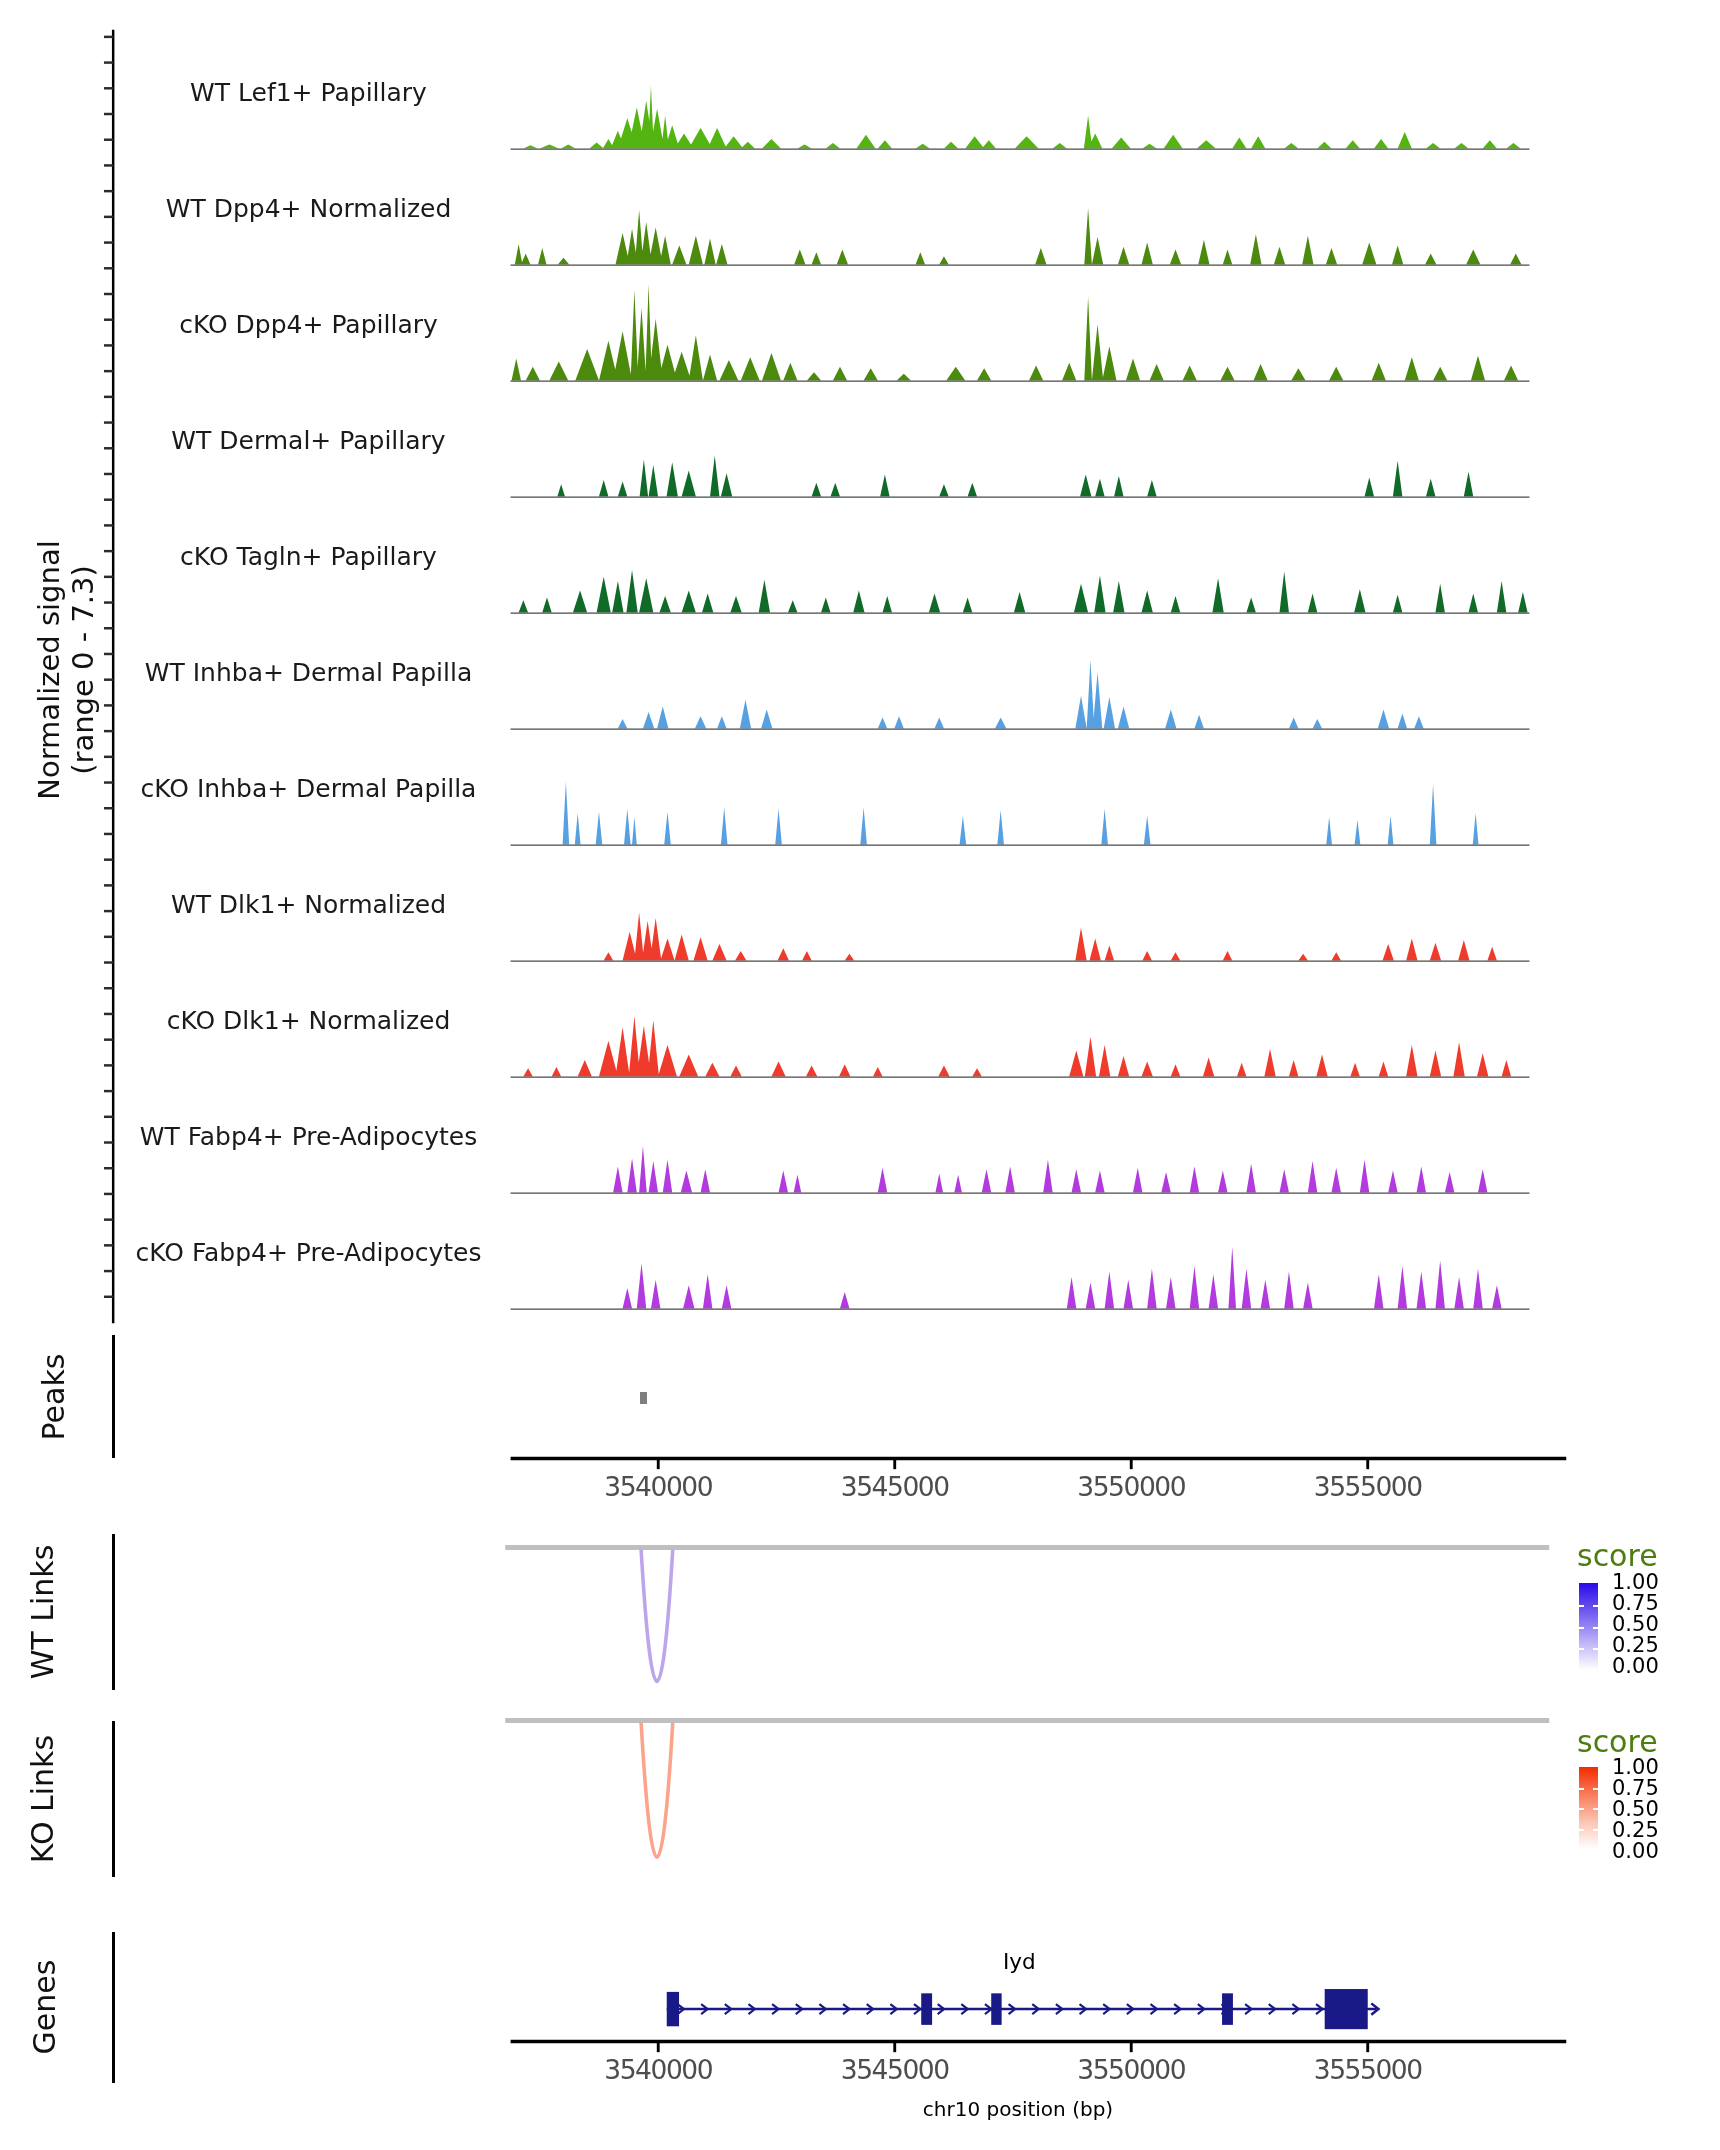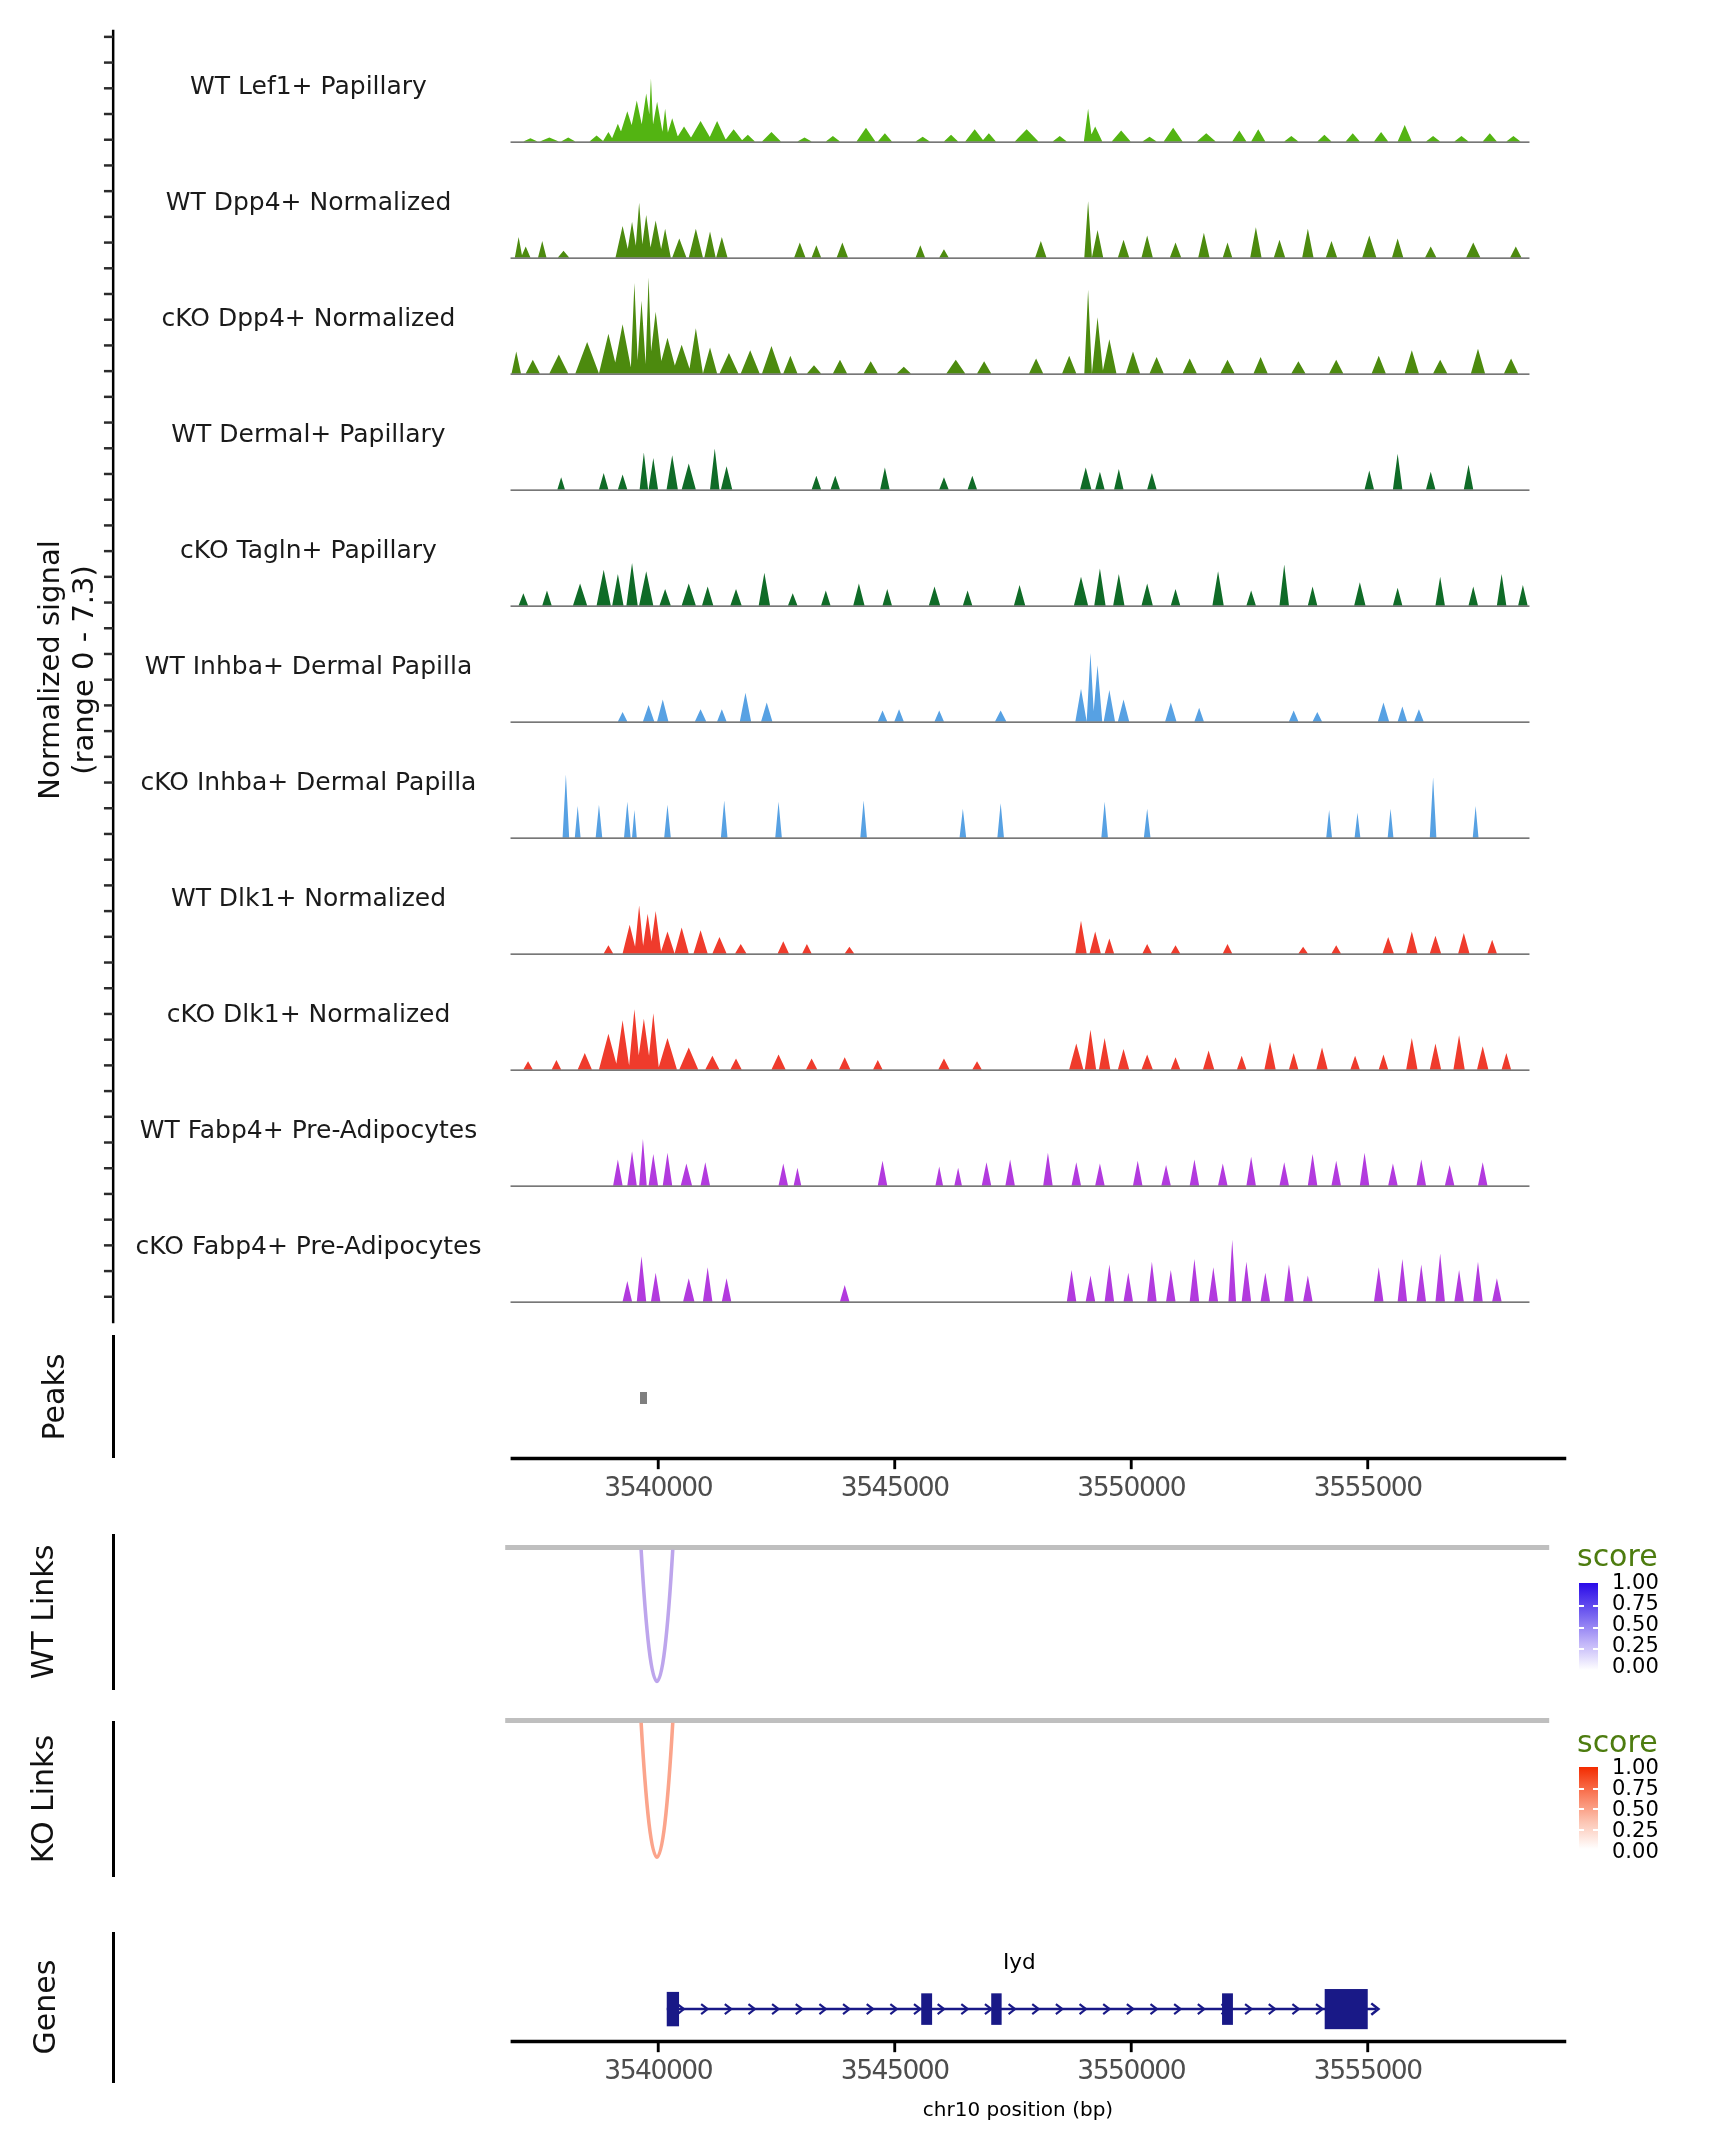--- a/index.html
+++ b/index.html
@@ -3,21 +3,21 @@
 <meta charset="utf-8">
 <style>
   html,body{margin:0;padding:0;background:#fff;}
   #canvas{position:relative;width:1721px;height:2151px;background:#fff;overflow:hidden;
           font-family:"DejaVu Sans","Liberation Sans",sans-serif;color:#1a1a1a;}
   svg{position:absolute;overflow:visible;}
   .vcenter{position:absolute;transform:translate(-50%,-50%) rotate(-90deg);white-space:nowrap;}
   #ylabel{font-size:29px;line-height:1.18;text-align:center;color:#111;}
   .seclabel{font-size:30px;color:#111;}
   .bracket{position:absolute;width:2.9px;background:#000;}
-  #tracks{position:absolute;left:0;top:27px;width:1678px;}
+  #tracks{position:absolute;left:0;top:34px;width:1678px;}
   .track{position:relative;width:1721px;height:116px;}
   .tlabel{position:absolute;left:108px;width:401px;top:44px;text-align:center;
           font-size:25px;color:#1a1a1a;}
   .sig{left:510px;top:0;}
   #peaks-layer{position:absolute;left:0;top:1392px;width:1721px;height:11.5px;}
   .peak{position:absolute;top:0;height:11.5px;background:#7f7f7f;}
   .legend{position:absolute;}
   .ltitle{position:absolute;font-size:30px;color:#4d7c0f;}
   .lbar{position:absolute;width:19.4px;}
   .lbar .notch{position:absolute;height:2.2px;width:5px;background:#fff;}
@@ -98,21 +98,21 @@
         </svg>
     </div>
     <div class="track">
       <span class="tlabel">WT Dpp4+ Normalized</span>
       <svg class="sig" width="1020" height="116" viewBox="0 0 1423 162">
           <path d="M0,160 L6.0,160 L11.3,131.2 L16.6,160 L14.6,160 L21.2,144.7 L27.8,160 L38.4,160 L44.3,137.0 L50.2,160 L66.1,160 L74.0,150.4 L81.9,160 L146.6,160 L156.5,115.9 L166.4,160 L161.8,160 L169.7,110.1 L177.6,160 L173.7,160 L179.6,83.3 L185.5,160 L181.6,160 L189.5,100.5 L197.4,160 L192.8,160 L202.7,108.2 L212.6,160 L208.0,160 L215.9,119.7 L223.8,160 L225.8,160 L235.7,133.2 L245.6,160 L248.9,160 L258.8,119.7 L268.7,160 L270.7,160 L278.6,123.6 L286.5,160 L287.2,160 L295.1,131.2 L303.0,160 L396.1,160 L404.0,138.9 L411.9,160 L420.5,160 L427.1,142.7 L433.7,160 L455.5,160 L463.4,138.9 L471.3,160 L565.7,160 L572.3,142.7 L578.9,160 L598.7,160 L605.3,148.5 L611.9,160 L732.7,160 L740.6,137.0 L748.5,160 L801.3,160 L806.6,81.4 L811.9,160 L811.9,160 L819.8,121.6 L827.7,160 L848.2,160 L856.1,135.1 L864.0,160 L881.2,160 L889.1,129.3 L897.0,160 L920.8,160 L928.7,138.9 L936.6,160 L960.4,160 L968.3,125.5 L976.2,160 L994.7,160 L1001.3,138.9 L1007.9,160 L1033.0,160 L1040.9,117.8 L1048.8,160 L1066.0,160 L1073.9,135.1 L1081.8,160 L1105.6,160 L1113.5,119.7 L1121.4,160 L1138.6,160 L1146.5,137.0 L1154.4,160 L1189.4,160 L1199.3,129.3 L1209.2,160 L1231.0,160 L1238.9,133.2 L1246.8,160 L1277.2,160 L1285.1,144.7 L1293.0,160 L1334.6,160 L1344.5,138.9 L1354.4,160 L1396.0,160 L1403.9,144.7 L1411.8,160 L1423,160 Z" fill="#4c8a0e"></path>
           <line x1="0" y1="160.8" x2="1423" y2="160.8" stroke="#4a4a4a" stroke-width="2"></line>
         </svg>
     </div>
     <div class="track">
-      <span class="tlabel">cKO Dpp4+ Normalized</span>
+      <span class="tlabel">cKO Dpp4+ Papillary</span>
       <svg class="sig" width="1020" height="116" viewBox="0 0 1423 162">
           <path d="M0,160 L1.4,160 L8.0,129.3 L14.6,160 L21.2,160 L31.1,140.8 L41.0,160 L54.2,160 L67.4,133.2 L80.6,160 L90.5,160 L107.0,115.9 L123.5,160 L123.5,160 L136.7,104.4 L149.9,160 L143.3,160 L156.5,91.0 L169.7,160 L167.7,160 L173.0,33.4 L178.3,160 L176.3,160 L182.9,58.4 L189.5,160 L188.2,160 L192.8,25.8 L197.4,160 L192.8,160 L202.7,73.7 L212.6,160 L206.0,160 L219.2,110.1 L232.4,160 L225.8,160 L239.0,119.7 L252.2,160 L248.9,160 L258.8,96.7 L268.7,160 L268.7,160 L278.6,123.6 L288.5,160 L291.8,160 L305.0,131.2 L318.2,160 L321.5,160 L334.7,127.4 L347.9,160 L351.2,160 L364.4,121.6 L377.6,160 L380.9,160 L390.8,135.1 L400.7,160 L413.9,160 L423.8,148.5 L433.7,160 L450.2,160 L460.1,140.8 L470.0,160 L493.1,160 L503.0,142.7 L512.9,160 L539.3,160 L549.2,150.4 L559.1,160 L608.6,160 L621.8,140.8 L635.0,160 L651.5,160 L661.4,142.7 L671.3,160 L724.1,160 L734.0,138.9 L743.9,160 L770.3,160 L780.2,135.1 L790.1,160 L801.3,160 L806.6,43.0 L811.9,160 L811.9,160 L819.8,81.4 L827.7,160 L826.4,160 L836.3,112.1 L846.2,160 L859.4,160 L869.3,129.3 L879.2,160 L892.4,160 L902.3,137.0 L912.2,160 L938.6,160 L948.5,138.9 L958.4,160 L991.4,160 L1001.3,140.8 L1011.2,160 L1037.6,160 L1047.5,137.0 L1057.4,160 L1090.4,160 L1100.3,142.7 L1110.2,160 L1143.2,160 L1153.1,140.8 L1163.0,160 L1202.6,160 L1212.5,135.1 L1222.4,160 L1248.8,160 L1258.7,127.4 L1268.6,160 L1288.4,160 L1298.3,140.8 L1308.2,160 L1341.2,160 L1351.1,125.5 L1361.0,160 L1387.4,160 L1397.3,138.9 L1407.2,160 L1423,160 Z" fill="#4c8a0e"></path>
           <line x1="0" y1="160.8" x2="1423" y2="160.8" stroke="#4a4a4a" stroke-width="2"></line>
         </svg>
     </div>
     <div class="track">
       <span class="tlabel">WT Dermal+ Papillary</span>
       <svg class="sig" width="1020" height="116" viewBox="0 0 1423 162">
           <path d="M0,160 L65.4,160 L70.7,142.7 L76.0,160 L123.5,160 L130.1,137.0 L136.7,160 L149.9,160 L156.5,138.9 L163.1,160 L180.3,160 L186.2,108.2 L192.1,160 L192.8,160 L199.4,115.9 L206.0,160 L217.9,160 L225.8,112.1 L233.7,160 L239.0,160 L248.9,123.6 L258.8,160 L278.6,160 L285.2,102.5 L291.8,160 L293.8,160 L301.7,127.4 L309.6,160 L420.5,160 L427.1,140.8 L433.7,160 L446.9,160 L453.5,140.8 L460.1,160 L516.2,160 L522.8,129.3 L529.4,160 L598.7,160 L605.3,142.7 L611.9,160 L638.3,160 L644.9,140.8 L651.5,160 L795.4,160 L803.3,129.3 L811.2,160 L816.5,160 L823.1,135.1 L829.7,160 L842.9,160 L849.5,131.2 L856.1,160 L889.1,160 L895.7,137.0 L902.3,160 L1192.7,160 L1199.3,133.2 L1205.9,160 L1232.3,160 L1238.9,110.1 L1245.5,160 L1278.5,160 L1285.1,135.1 L1291.7,160 L1331.3,160 L1337.9,125.5 L1344.5,160 L1423,160 Z" fill="#0f6b27"></path>
           <line x1="0" y1="160.8" x2="1423" y2="160.8" stroke="#4a4a4a" stroke-width="2"></line>

